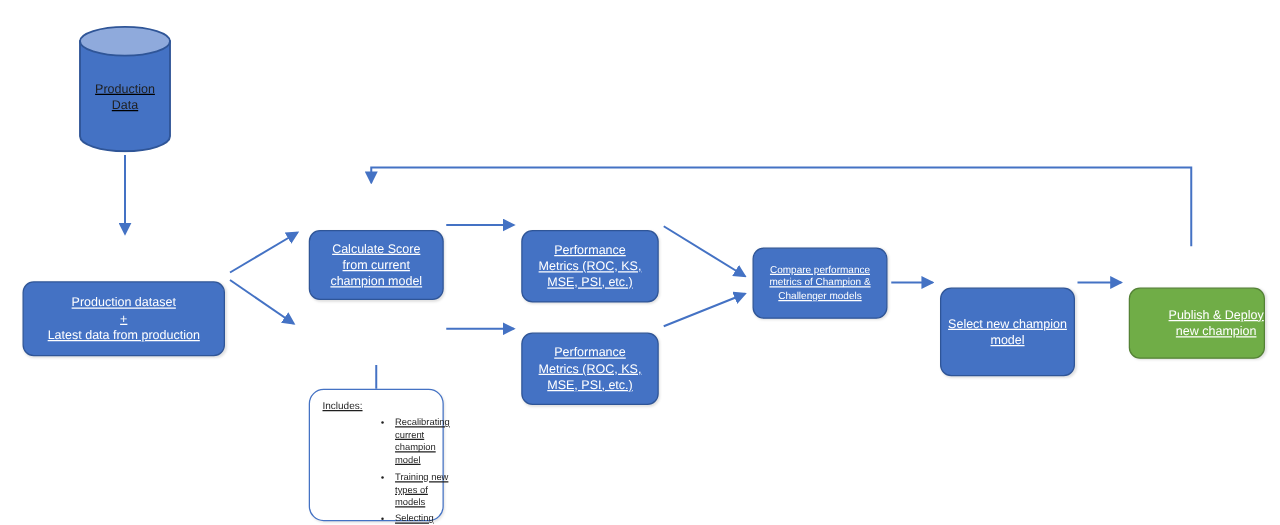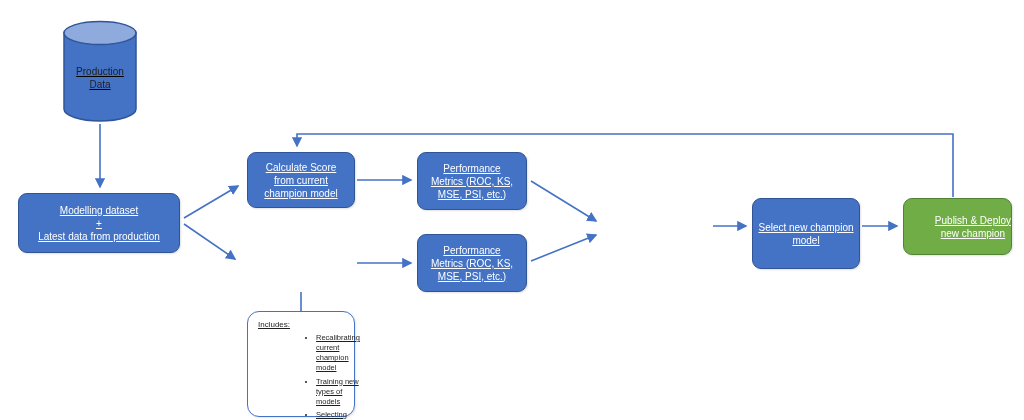--- a/index.html
+++ b/index.html
@@ -54,21 +54,21 @@
     line-height:1.3;
   }
   .green{
     background:var(--green_fill,#70AD47);
     border:1.5px solid var(--green_border,#548235);
     border-radius:9px;
     color:var(--text_light,#fff);
     box-shadow:1px 1px 2px rgba(0,0,0,0.12);
     justify-content:flex-end;
   }
-  .fs10{font-size:10px;}
+  .fs10{font-size:10px;margin-top:32px;}
   .fs8{font-size:8px;line-height:1.35;}
   .fs75{font-size:7.5px;line-height:1.4;}
   .cylinder{ }
   .cylinder svg{position:absolute;left:0;top:0;}
   .cyl-label{
     position:relative;
     z-index:2;
     font-size:10px;
     color:var(--text_dark,#1f1f1f);
     margin-top:14px;
@@ -122,21 +122,21 @@
   <div class="node cylinder" style="left:63px;top:20px;width:74px;height:102px">
     <svg width="74" height="102" viewBox="0 0 74 102">
       <path d="M1 13 L1 89 C1 95.6 17.1 101 37 101 C56.9 101 73 95.6 73 89 L73 13 Z" style="fill:var(--node_fill,#4472C4);stroke:var(--node_border,#2F5597)" stroke-width="1.5"></path>
       <ellipse cx="37" cy="13" rx="36" ry="11.5" style="fill:var(--cylinder_top_fill,#8FAADC);stroke:var(--node_border,#2F5597)" stroke-width="1.5"></ellipse>
     </svg>
     <div class="cyl-label">Production
 Data</div>
   </div>
 
   <div class="node box fs10" style="left:18px;top:193px;width:162px;height:60px">
-    <span class="lbl">Modelling dataset
+    <span class="lbl">Production dataset
 +
 Latest data from production</span>
   </div>
 
   <div class="node box fs10" style="left:247px;top:152px;width:108px;height:56px">
     <span class="lbl">Calculate Score
 from current
 champion model</span>
   </div>
 
@@ -146,20 +146,25 @@
 Metrics (ROC, KS,
 MSE, PSI, etc.)</span>
   </div>
 
   <div class="node box fs10" style="left:417px;top:234px;width:110px;height:58px">
     <span class="lbl">Performance
 Metrics (ROC, KS,
 MSE, PSI, etc.)</span>
   </div>
 
+  <div class="node box fs8" style="left:602px;top:198px;width:108px;height:57px">
+    <span class="lbl">Compare performance
+metrics of Champion &amp;
+Challenger models</span>
+  </div>
 
   <div class="node box fs10" style="left:752px;top:198px;width:108px;height:71px">
     <span class="lbl">Select new champion
 model</span>
   </div>
 
   <div class="node green fs10" style="left:903px;top:198px;width:109px;height:57px">
     <span class="lbl">Publish &amp; Deploy
 new champion</span>
   </div>

